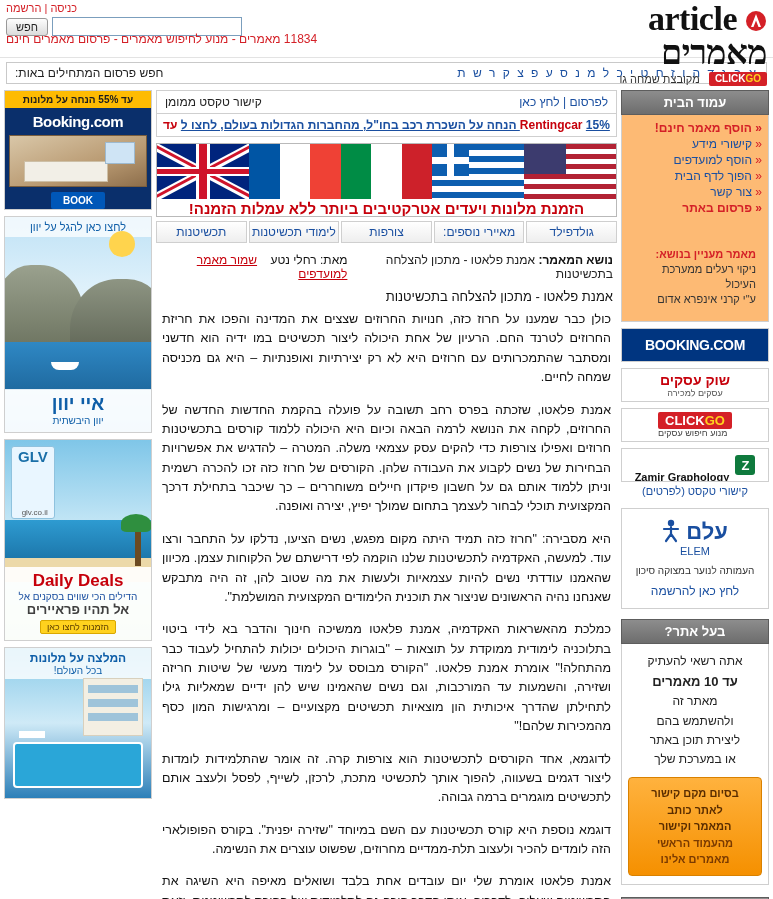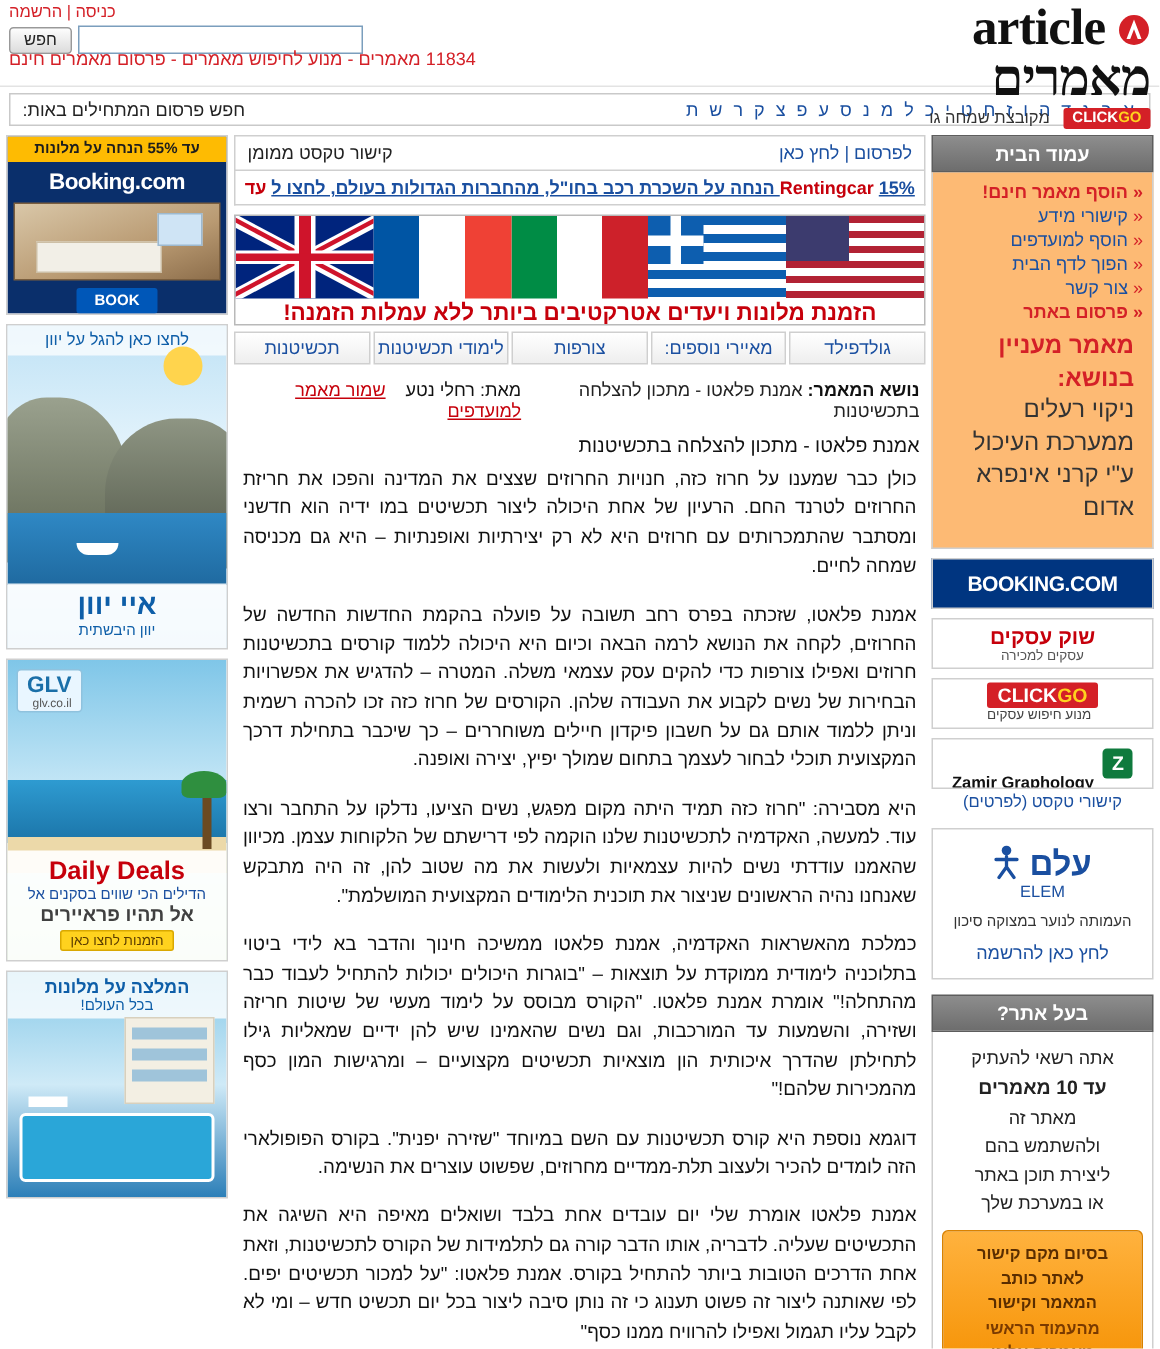--- a/index.html
+++ b/index.html
@@ -93,22 +93,22 @@
   .side-menu {
     border: 1px solid #cfcfcf; border-top: none; background: #fdba74; padding: 5px 6px 15px 6px;
   }
   .side-menu li {
     list-style: none; font-size: 12px; color: #1a4fa0; padding: 1px 0;
     text-align: right; direction: rtl;
   }
   .side-menu li::before { content: "« "; color: #d42027; }
   .side-menu li.red { color: #d42027; font-weight: bold; }
   .side-note {
-    font-size: 16px; color: #333; text-align: right; direction: rtl;
-    padding: 4px 6px 0 6px; line-height: 1.35;
+    font-size: 11px; color: #333; text-align: right; direction: rtl;
+    padding: 4px 6px 0 6px; line-height: 1.35; margin-top: 27px;
   }
   .side-note .hd { color: #d42027; font-weight: bold; }
 
   .ad-box {
     border: 1px solid #cfcfcf; background: #fff; margin-top: 6px;
     height: 34px; display: flex; align-items: center; justify-content: center;
     position: relative; overflow: hidden;
   }
   .ad-booking { background: #003580; color: #fff; font-weight: bold; font-size: 14px; letter-spacing: -.3px; }
   .ad-shuk { background: #fff; }
@@ -294,21 +294,21 @@
     position: absolute; left: 0; top: 0; width: 100%; text-align: center;
     color: #0e5ea8; font-size: 11px; direction: rtl; padding: 4px 0;
     background: rgba(255,255,255,.75);
   }
 
   .l-glv { height: 200px; position: relative; background: linear-gradient(#7fc6e8,#d9f0fa 55%,#bfe6b4); }
   .l-glv .glv-logo {
     position: absolute; left: 6px; top: 6px; background: #e9f6ff; border: 1px solid #8fc2de;
     padding: 1px 6px; font-weight: bold; color: #1a6fa8; font-size: 15px; border-radius: 3px;
   }
-  .l-glv .glv-logo .dom { font-size: 8px; color: #555; font-weight: normal; display: block; line-height: 8px; }
+  .l-glv .glv-logo .dom { font-size: 8px; color: #555; font-weight: normal; display: block; line-height: 8px; margin-top: 44px; }
   .l-glv .shore { position: absolute; left: 0; bottom: 78px; width: 100%; height: 42px; background: linear-gradient(#2e9bd1,#1b74a8); }
   .l-glv .sand { position: absolute; left: 0; bottom: 58px; width: 100%; height: 24px; background: #ecd9a9; }
   .l-glv .palm { position: absolute; right: 10px; bottom: 74px; width: 6px; height: 40px; background: #6b4a22; }
   .l-glv .palmtop { position: absolute; right: 0; bottom: 108px; width: 30px; height: 18px; background: #2f8f3f; border-radius: 50% 50% 20% 20%; }
   .l-glv .deal {
     position: absolute; left: 0; bottom: 0; width: 100%; background: rgba(255,255,255,.92);
     padding: 4px 3px 6px 3px; text-align: center; direction: rtl;
   }
   .l-glv .deal .t1 { color: #c6000b; font-weight: bold; font-size: 17px; }
   .l-glv .deal .t2 { color: #1a4fa0; font-size: 10px; }
@@ -517,20 +517,21 @@
       </span>
     </div>
 
     <div class="article-title">אמנת פלאטו - מתכון להצלחה בתכשיטנות</div>
 
     <div class="article-body">
       <p>כולן כבר שמענו על חרוז כזה, חנויות החרוזים שצצים את המדינה והפכו את חריזת החרוזים לטרנד החם. הרעיון של אחת היכולה ליצור תכשיטים במו ידיה הוא חדשני ומסתבר שהתמכרותים עם חרוזים היא לא רק יצירתיות ואופנתיות – היא גם מכניסה שמחה לחיים.</p>
       <p>אמנת פלאטו, שזכתה בפרס רחב תשובה על פועלה בהקמת החדשות החדשה של החרוזים, לקחה את הנושא לרמה הבאה וכיום היא היכולה ללמוד קורסים בתכשיטנות חרוזים ואפילו צורפות כדי להקים עסק עצמאי משלה. המטרה – להדגיש את אפשרויות הבחירות של נשים לקבוע את העבודה שלהן. הקורסים של חרוז כזה זכו להכרה רשמית וניתן ללמוד אותם גם על חשבון פיקדון חיילים משוחררים – כך שיכבר בתחילת דרכך המקצועית תוכלי לבחור לעצמך בתחום שמולך יפיץ, יצירה ואופנה.</p>
       <p>היא מסבירה: "חרוז כזה תמיד היתה מקום מפגש, נשים הציעו, נדלקו על התחבר ורצו עוד. למעשה, האקדמיה לתכשיטנות שלנו הוקמה לפי דרישתם של הלקוחות עצמן. מכיוון שהאמנו עודדתי נשים להיות עצמאיות ולעשות את מה שטוב להן, זה היה מתבקש שאנחנו נהיה הראשונים שניצור את תוכנית הלימודים המקצועית המושלמת".</p>
       <p>כמלכת מהאשראות האקדמיה, אמנת פלאטו ממשיכה חינוך והדבר בא לידי ביטוי בתלוכניה לימודית ממוקדת על תוצאות – "בוגרות היכולים יכולות להתחיל לעבוד כבר מהתחלה!" אומרת אמנת פלאטו. "הקורס מבוסס על לימוד מעשי של שיטות חריזה ושזירה, והשמעות עד המורכבות, וגם נשים שהאמינו שיש להן ידיים שמאליות גילו לתחילתן שהדרך איכותית הון מוצאיות תכשיטים מקצועיים – ומרגישות המון כסף מהמכירות שלהם!"</p>
+      <p>לדוגמא, אחד הקורסים לתכשיטנות הוא צורפות קרה. זה אומר שהתלמידות לומדות ליצור דגמים בשעווה, להפוך אותך לתכשיטי מתכת, לרכזן, לשייף, לפסל ולעצב אותם לתכשיטים מוגמרים ברמה גבוהה.</p>
       <p>דוגמא נוספת היא קורס תכשיטנות עם השם במיוחד "שזירה יפנית". בקורס הפופולארי הזה לומדים להכיר ולעצוב תלת-ממדיים מחרוזים, שפשוט עוצרים את הנשימה.</p>
       <p>אמנת פלאטו אומרת שלי יום עובדים אחת בלבד ושואלים מאיפה היא השיגה את התכשיטים שעליה. לדבריה, אותו הדבר קורה גם לתלמידות של הקורס לתכשיטנות, וזאת אחת הדרכים הטובות ביותר להתחיל בקורס. אמנת פלאטו: "על למכור תכשיטים יפים. לפי שאותנה ליצור זה פשוט תענוג כי זה נותן סיבה ליצור בכל יום תכשיט חדש – ומי לא לקבל עליו תגמול ואפילו להרוויח ממנו כסף"</p>
 
     </div>
   </div>
 
   <div class="col-left">
 
     <div class="l-box">
       <div class="l-booking">

